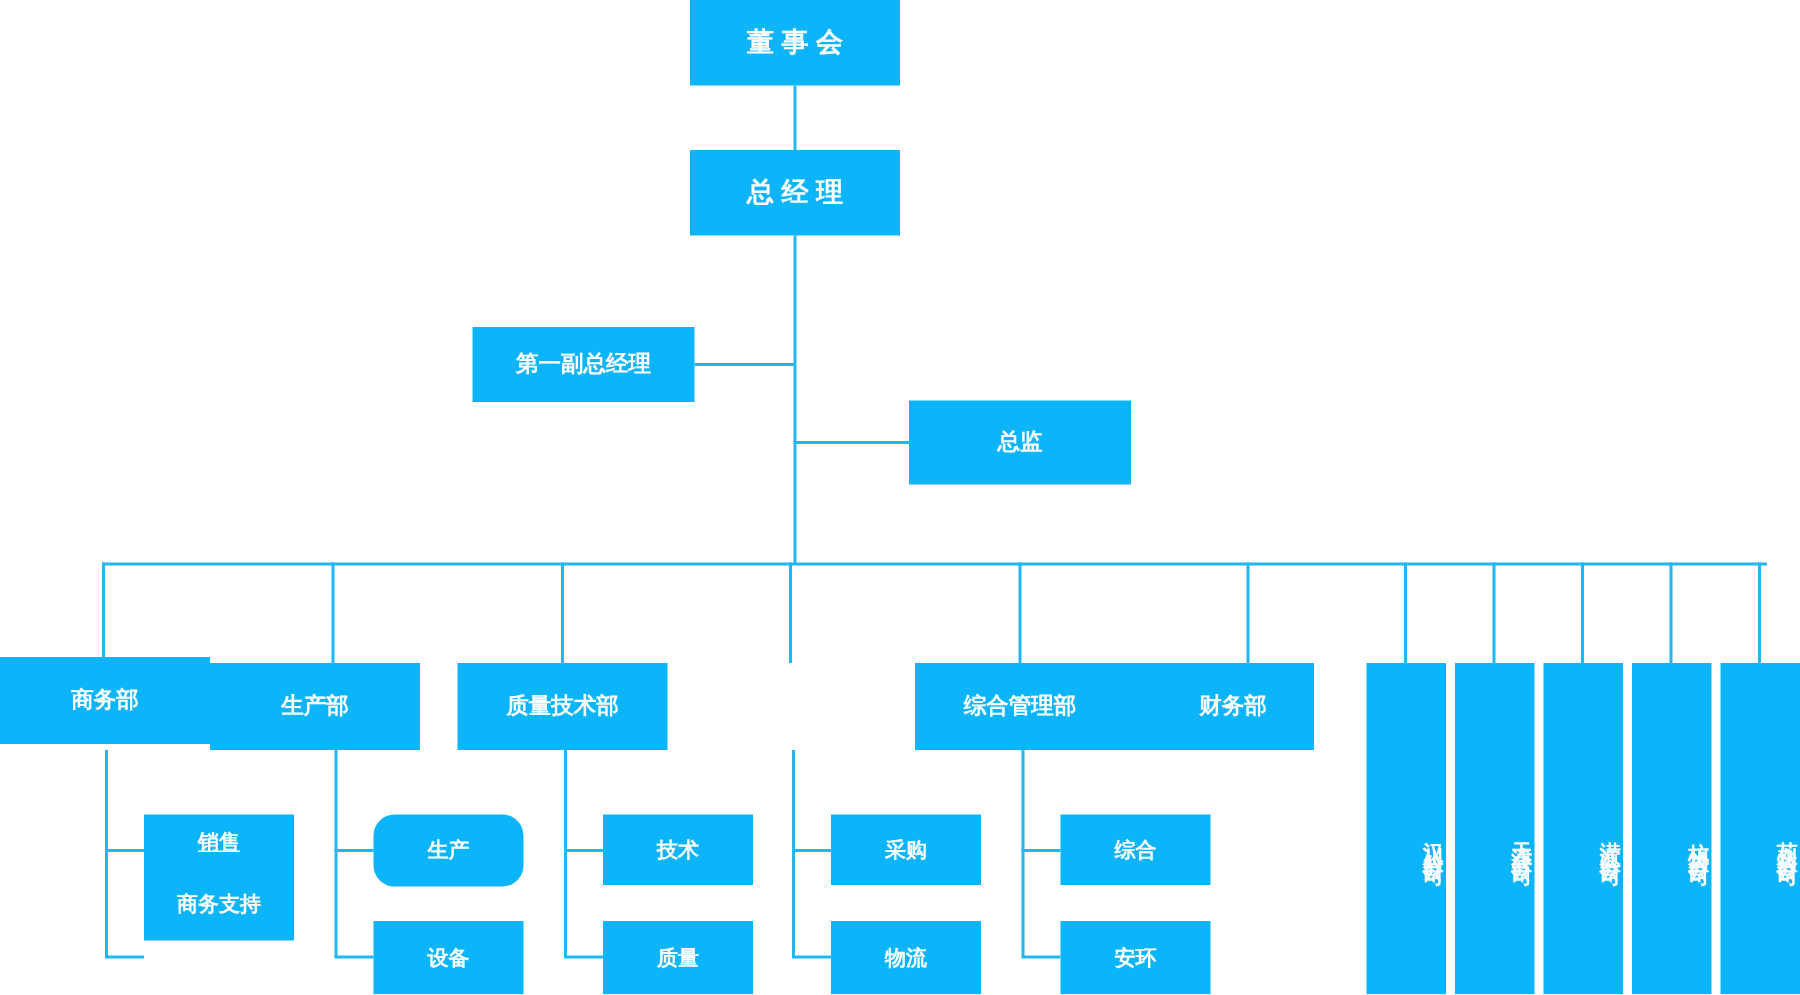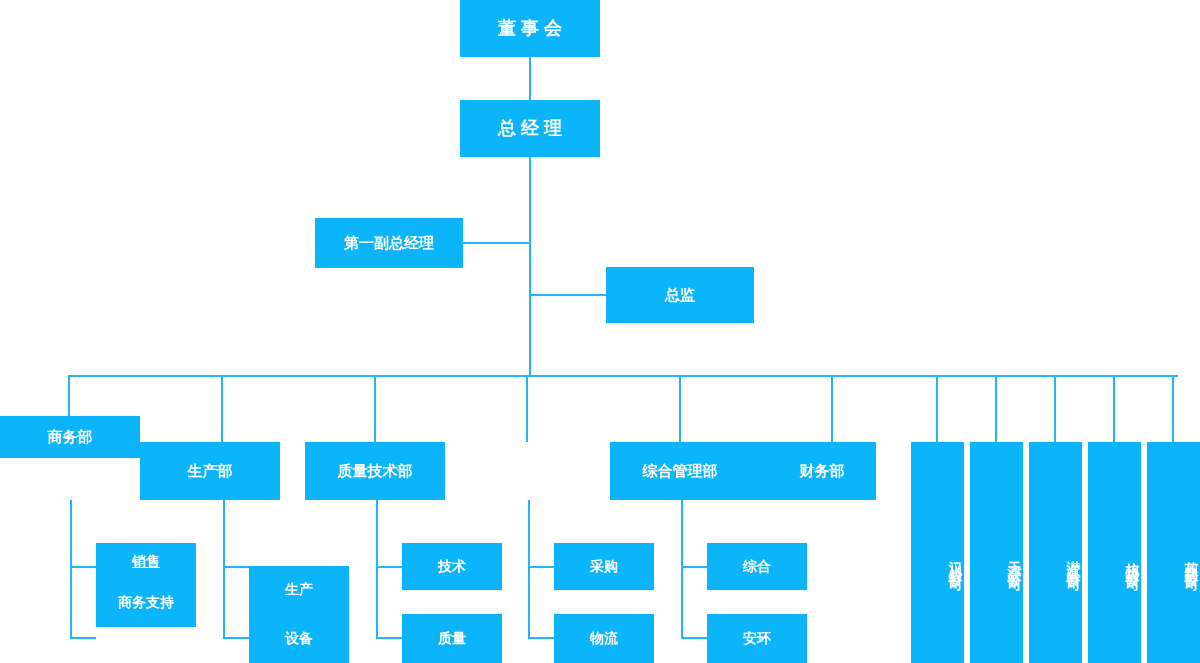--- a/index.html
+++ b/index.html
@@ -108,36 +108,36 @@
   <div class="conn h" style="left:681px; top:637px; width:26px;"></div>
 
   <div class="node lvl1" style="left:460px; top:0px; width:140px; height:57px;">董事会</div>
 
   <div class="node lvl1" style="left:460px; top:100px; width:140px; height:57px;">总经理</div>
 
   <div class="node lvl2" style="left:315px; top:218px; width:148px; height:50px;">第一副总经理</div>
 
   <div class="node lvl2" style="left:606px; top:267px; width:148px; height:56px;">总监</div>
 
-  <div class="node dept" style="left:0px;   top:416px; width:140px; height:42px;">商务部</div>
+  <div class="node dept" style="left:0px;   top:438px; width:140px; height:58px;">商务部</div>
   <div class="node dept" style="left:140px; top:442px; width:140px; height:58px;">生产部</div>
   <div class="node dept" style="left:305px; top:442px; width:140px; height:58px;">质量技术部</div>
   <div class="node dept" style="left:610px; top:442px; width:140px; height:58px;">综合管理部</div>
   <div class="node dept" style="left:736px; top:442px; width:140px; height:58px;padding-left:32px;">财务部</div>
 
   <div class="node branch" style="left:911px;  top:442px; width:53px; height:221px;">汉川分公司</div>
   <div class="node branch" style="left:970px;  top:442px; width:53px; height:221px;">天津分公司</div>
   <div class="node branch" style="left:1029px; top:442px; width:53px; height:221px;">潜江分公司</div>
   <div class="node branch" style="left:1088px; top:442px; width:53px; height:221px;">杭州分公司</div>
   <div class="node branch" style="left:1147px; top:442px; width:53px; height:221px;">苏州分公司</div>
 
   <div class="node sub" style="left:96px;  top:543px; width:100px; height:38px;text-decoration:underline;">销售</div>
   <div class="node sub" style="left:96px;  top:578px; width:100px; height:49px;">商务支持</div>
 
-  <div class="node sub" style="left:249px; top:566px; width:100px; height:48px;">生产</div>
+  <div class="node sub" style="left:249px; top:543px; width:100px; height:48px;border-radius:14px;">生产</div>
   <div class="node sub" style="left:249px; top:614px; width:100px; height:49px;">设备</div>
 
   <div class="node sub" style="left:402px; top:543px; width:100px; height:47px;">技术</div>
   <div class="node sub" style="left:402px; top:614px; width:100px; height:49px;">质量</div>
 
   <div class="node sub" style="left:554px; top:543px; width:100px; height:47px;">采购</div>
   <div class="node sub" style="left:554px; top:614px; width:100px; height:49px;">物流</div>
 
   <div class="node sub" style="left:707px; top:543px; width:100px; height:47px;">综合</div>
   <div class="node sub" style="left:707px; top:614px; width:100px; height:49px;">安环</div>

